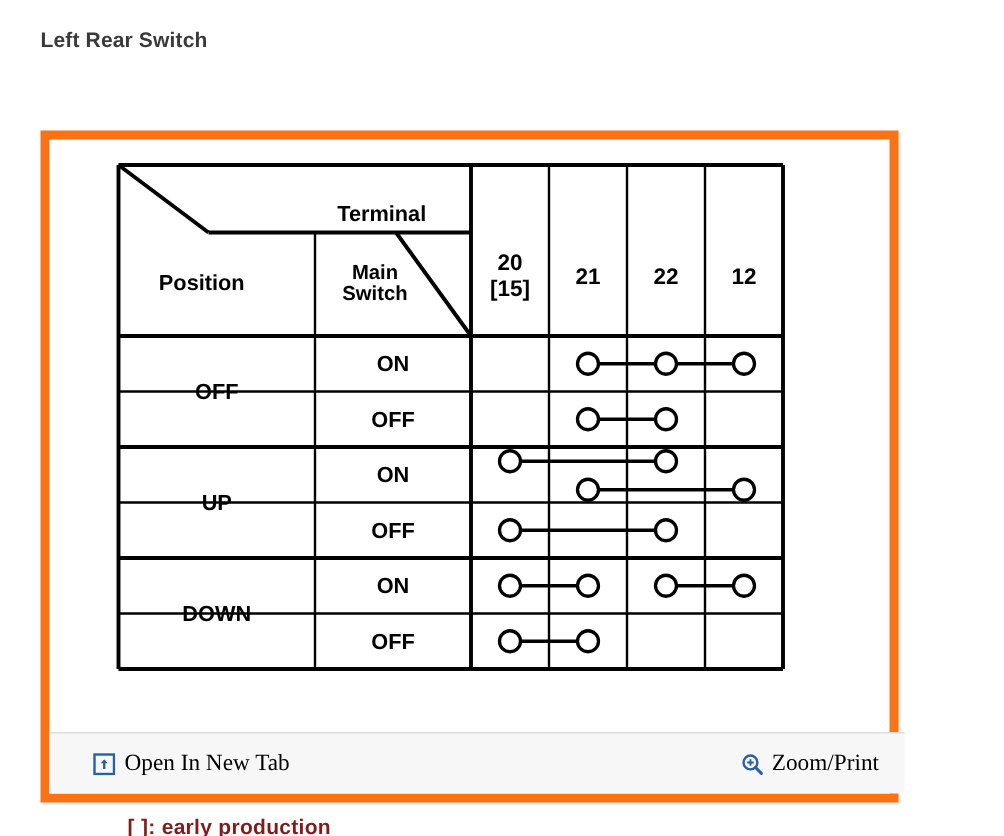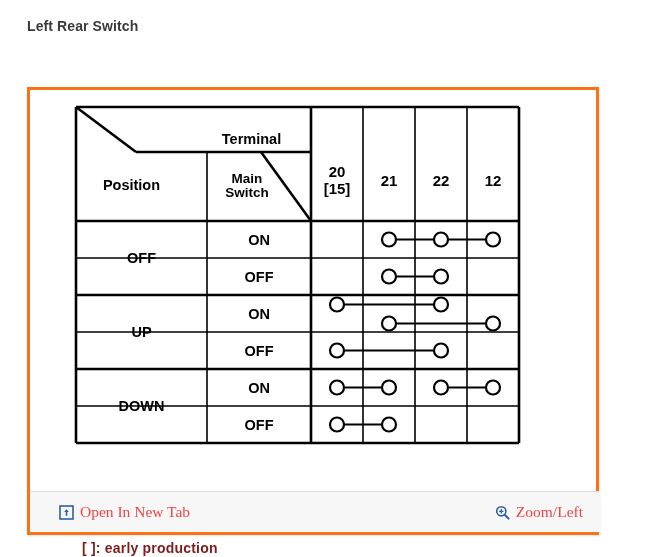--- a/index.html
+++ b/index.html
@@ -22,21 +22,21 @@
     letter-spacing: 0.1px;
   }
 
   #panel {
     position: absolute;
     left: 27px;
     top: 87px;
     width: 572px;
     height: 448px;
     background: #ffffff;
-    border: 3px solid #f97316;
+    border: 6px solid #f97316;
     box-shadow: 1px 1px 2px rgba(0,0,0,0.10);
     box-sizing: border-box;
   }
 
   #diagram-area {
     position: absolute;
     left: 0;
     top: 0;
     width: 570px;
     height: 406px;
@@ -80,21 +80,21 @@
     border-top: 1px solid #dcdcdc;
     box-sizing: border-box;
   }
 
   .footer-link {
     position: absolute;
     top: 11px;
     display: flex;
     align-items: center;
     gap: 6px;
-    color: #ef4444;
+    color: #000000;
     font-size: 15.5px;
     font-family: "Liberation Serif", serif;
     cursor: pointer;
     text-decoration: none;
     white-space: nowrap;
     padding-left: 12px;
   }
 
   #link-open-new-tab { left: 17px; }
   #link-zoom-print   { right: 17px; }
@@ -193,17 +193,17 @@
     </div>
 
     <div class="footer-link" id="link-zoom-print">
       <span class="f-icon">
         <svg width="15" height="15" viewBox="0 0 15 15">
           <circle cx="6.3" cy="6.3" r="4.6" fill="none" stroke="#2a5fa5" stroke-width="1.6"></circle>
           <path d="M6.3 4.1 V8.5 M4.1 6.3 H8.5" stroke="#2a5fa5" stroke-width="1.3"></path>
           <path d="M9.7 9.7 L13.6 13.6" stroke="#2a5fa5" stroke-width="2" stroke-linecap="round"></path>
         </svg>
       </span>
-      <span>Zoom/Left</span>
+      <span>Zoom/Print</span>
     </div>
 
   </div>
 </div>
 
 </body></html>

